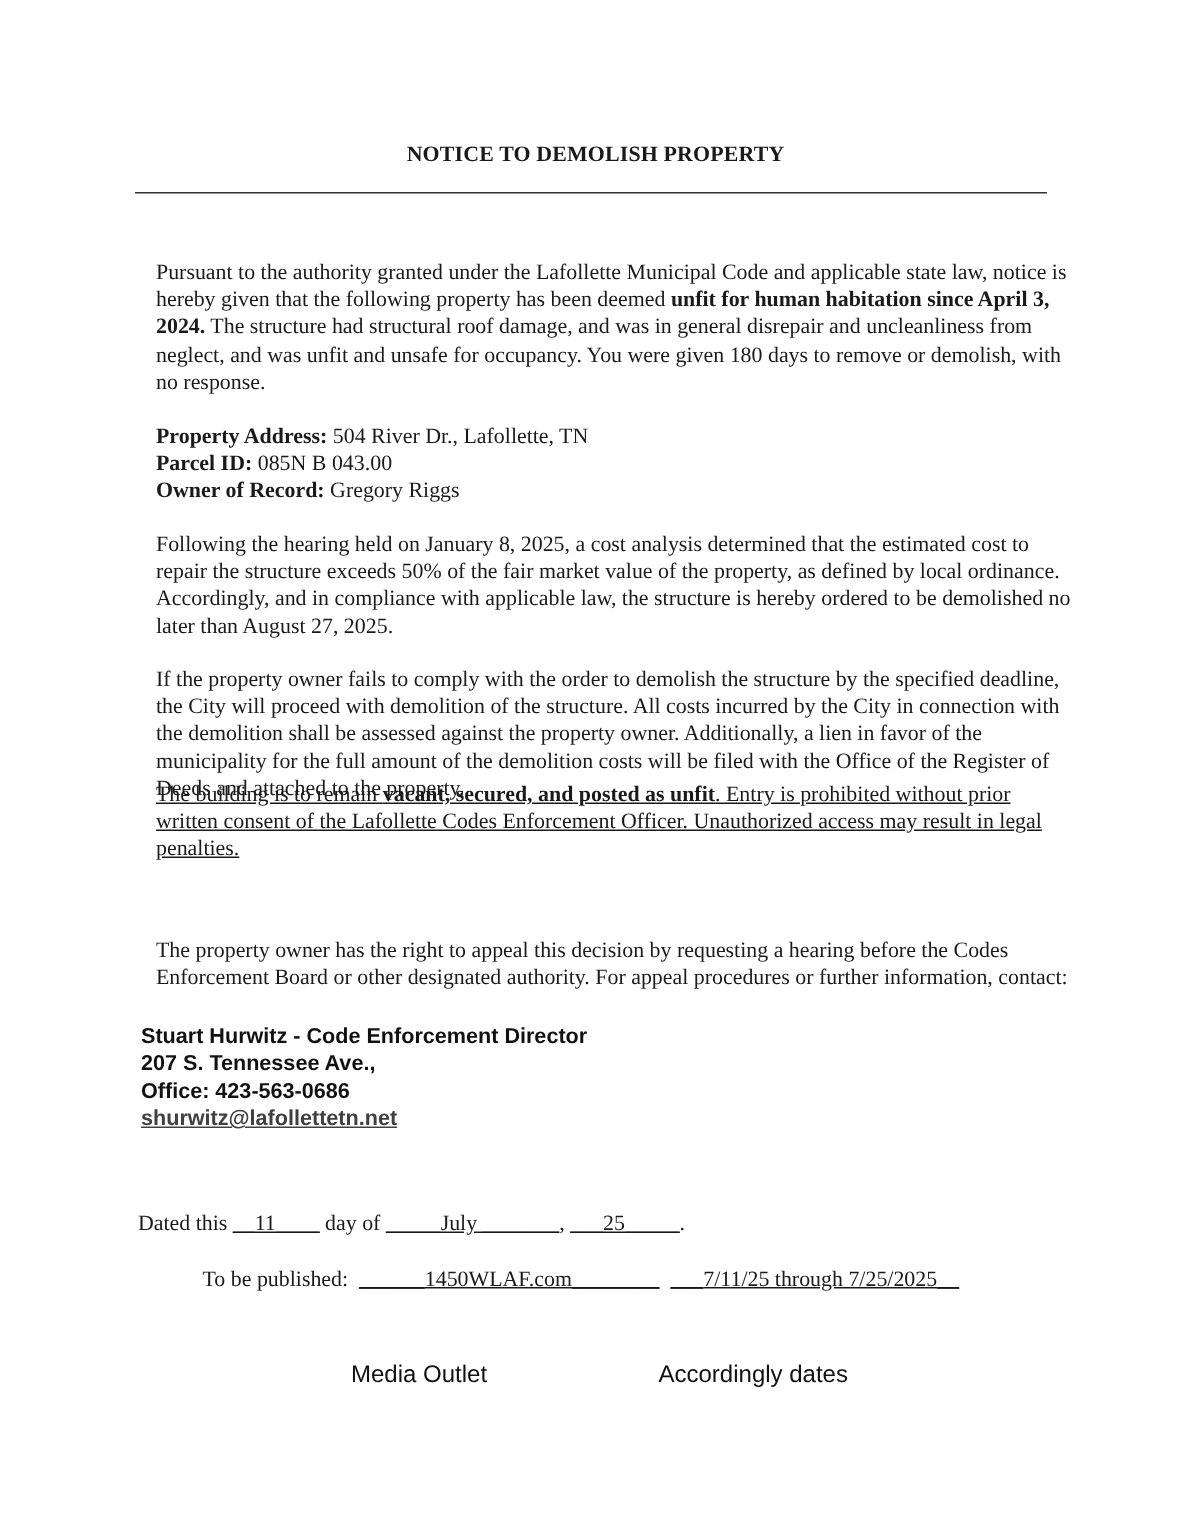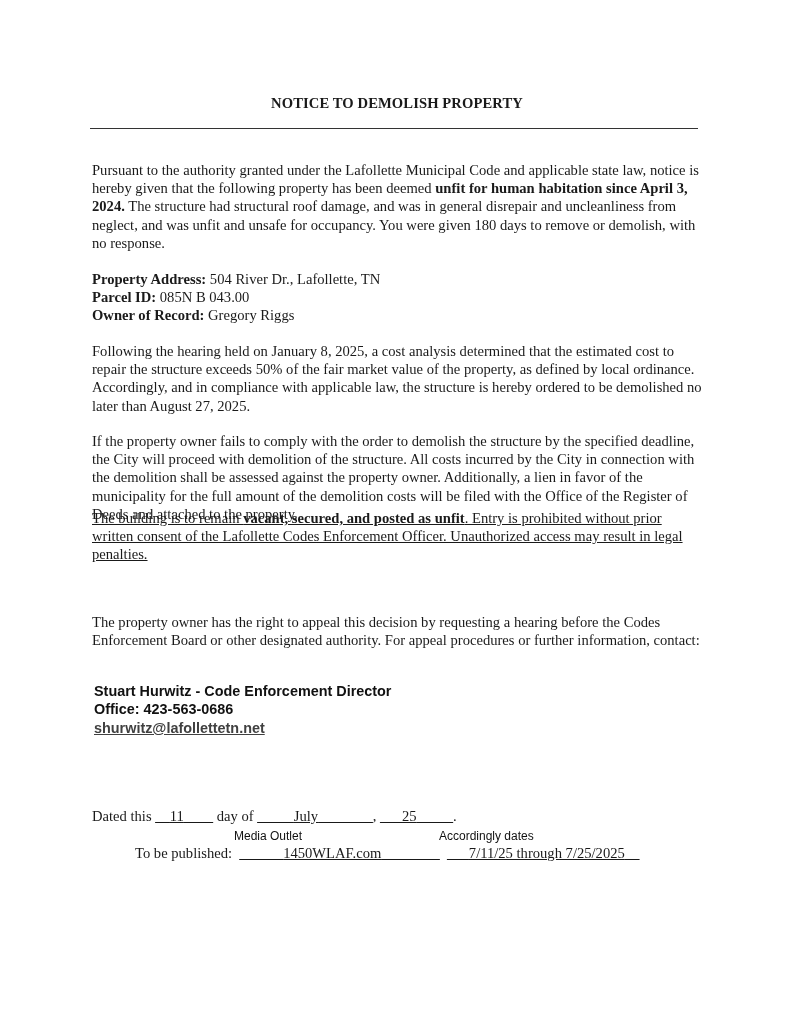--- a/index.html
+++ b/index.html
@@ -38,21 +38,21 @@
       width: 608px;
       height: 0;
       border-top: 1.5px solid #333;
     }
     .para {
       position: absolute;
       left: 0;
       width: 612px;
       font-size: 14.6px;
       line-height: 18.2px;
-      margin: 0;
+      margin: 12px;
     }
     .para b { font-weight: bold; }
     .p1 { top: 161px; }
     .p2 { top: 270px; }
     .p3 { top: 342px; }
     .p4 { top: 432px; }
     .p5 { top: 509px; text-decoration: underline; }
     .p6 { top: 613px; }
     .contact {
       position: absolute;
@@ -81,23 +81,23 @@
     .pub {
       position: absolute;
       left: 0;
       top: 845px;
       font-size: 14.6px;
       white-space: pre;
       margin-left: 43px;
     }
     .caption {
       position: absolute;
-      top: 829px;
+      top: 908px;
       font-family: "Liberation Sans", "DejaVu Sans", sans-serif;
-      font-size: 12px;
+      font-size: 16px;
       color: #111;
     }
     .cap1 { left: 142px; }
     .cap2 { left: 347px; }
   </style>
 </head>
 <body>
 
 <div class="page">
 
@@ -115,20 +115,21 @@
   <p class="para p3">Following the hearing held on January 8, 2025, a cost analysis determined that the estimated cost to repair the structure exceeds 50% of the fair market value of the property, as defined by local ordinance. Accordingly, and in compliance with applicable law, the structure is hereby ordered to be demolished no later than August 27, 2025.</p>
 
   <p class="para p4">If the property owner fails to comply with the order to demolish the structure by the specified deadline, the City will proceed with demolition of the structure. All costs incurred by the City in connection with the demolition shall be assessed against the property owner. Additionally, a lien in favor of the municipality for the full amount of the demolition costs will be filed with the Office of the Register of Deeds and attached to the property.</p>
 
   <p class="para p5"><span>The building is to remain </span><b>vacant, secured, and posted as unfit</b><span>. Entry is prohibited without prior written consent of the Lafollette Codes Enforcement Officer. Unauthorized access may result in legal penalties.</span></p>
 
   <p class="para p6">The property owner has the right to appeal this decision by requesting a hearing before the Codes Enforcement Board or other designated authority. For appeal procedures or further information, contact:</p>
 
   <div class="contact">
     <div>Stuart Hurwitz - Code Enforcement Director</div>
+    <div>207 S. Tennessee Ave.,</div>
     <div>Office:  423-563-0686</div>
     <div><a href="#">shurwitz@lafollettetn.net</a></div>
   </div>
 
   <div class="dated"><span>Dated this </span><span class="u"><span>__</span><span>11</span><span>____</span></span><span> day of </span><span class="u"><span>_____</span><span>July</span><span> _______</span></span><span>, </span><span class="u"><span>___</span><span>25</span><span>_____</span></span><span>.</span></div>
 
   <div class="pub"><span>To be published:  </span><span class="u"><span>______</span><span>1450WLAF.com</span><span>________</span></span><span>  </span><span class="u"><span>___</span><span>7/11/25 through 7/25/2025</span><span>__</span></span></div>
 
   <div class="caption cap1">Media Outlet</div>
   <div class="caption cap2">Accordingly dates</div>

